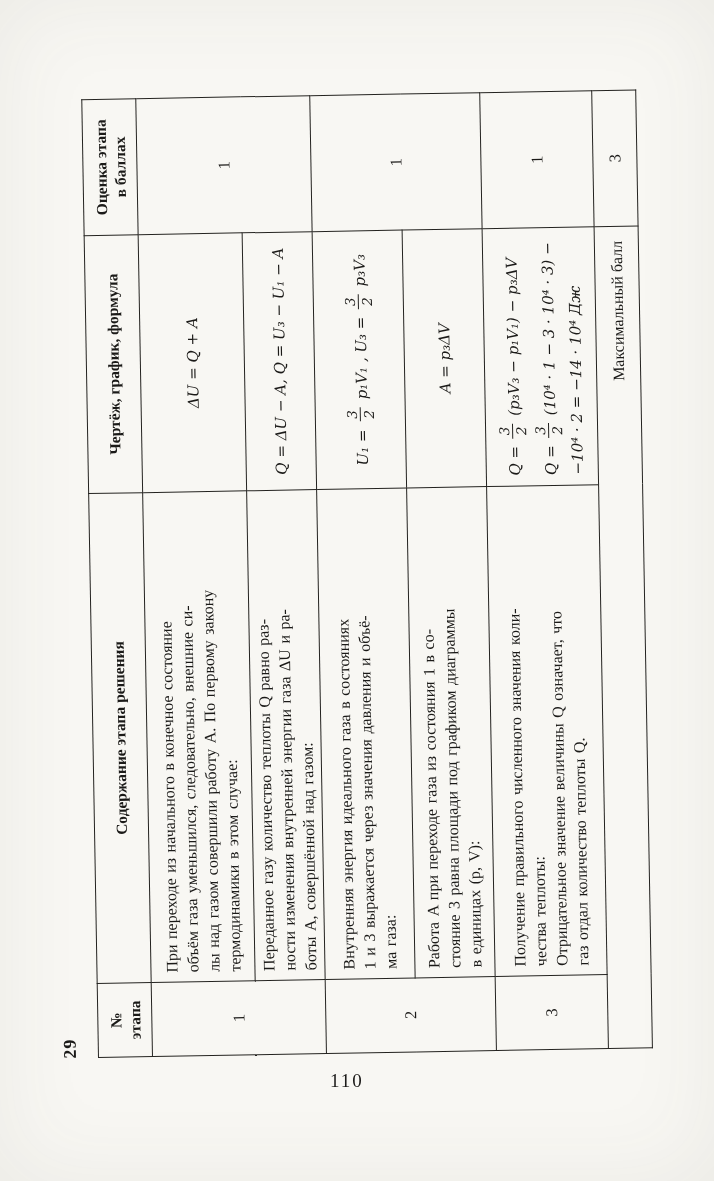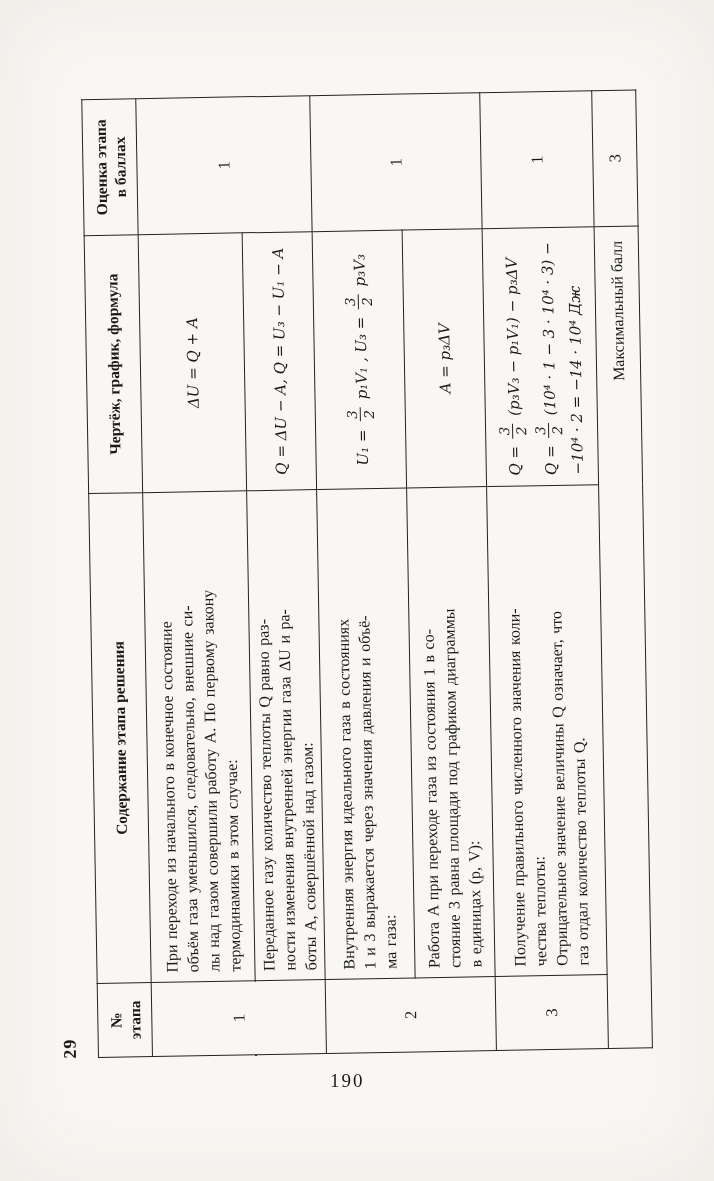--- a/index.html
+++ b/index.html
@@ -148,14 +148,14 @@
         </tr>
 
         <tr style="height:44px;">
           <td class="maxlabel" colspan="3">Максимальный балл</td>
           <td class="score">3</td>
         </tr>
       </tbody>
     </table>
   </div>
 
-  <div class="page-num">190</div>
+  <div class="page-num">110</div>
 </div>
 
 </body></html>

